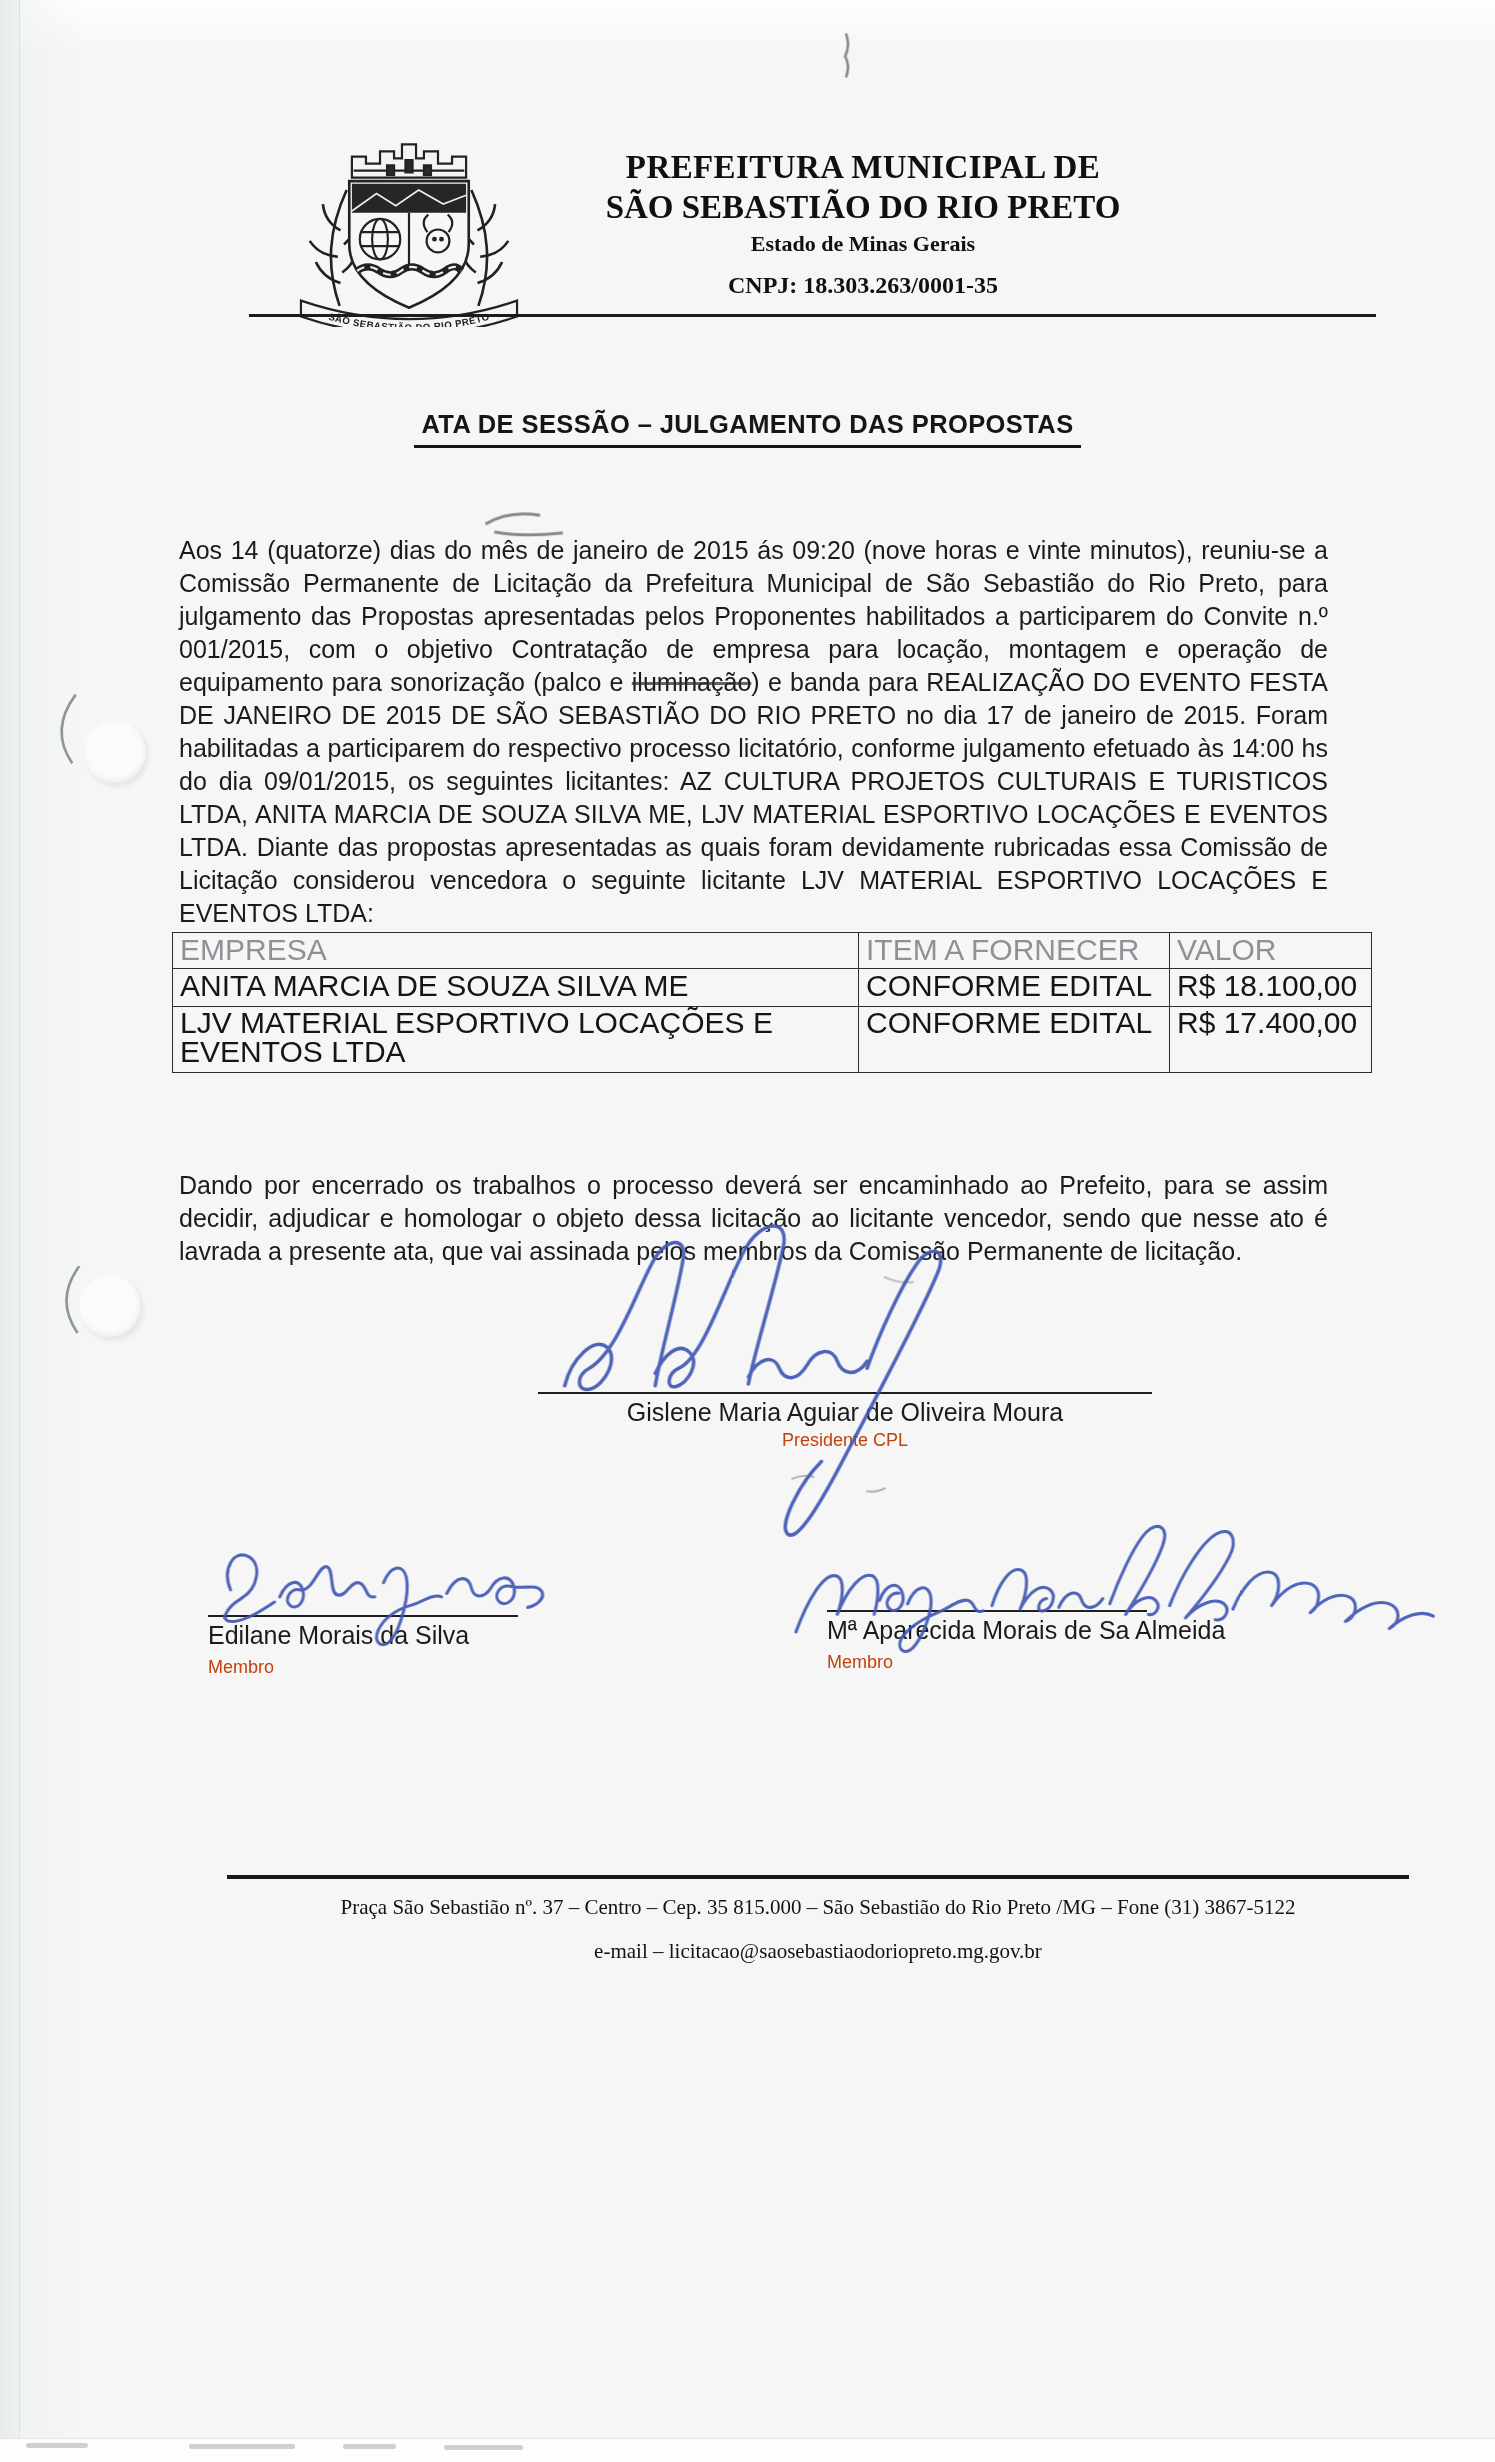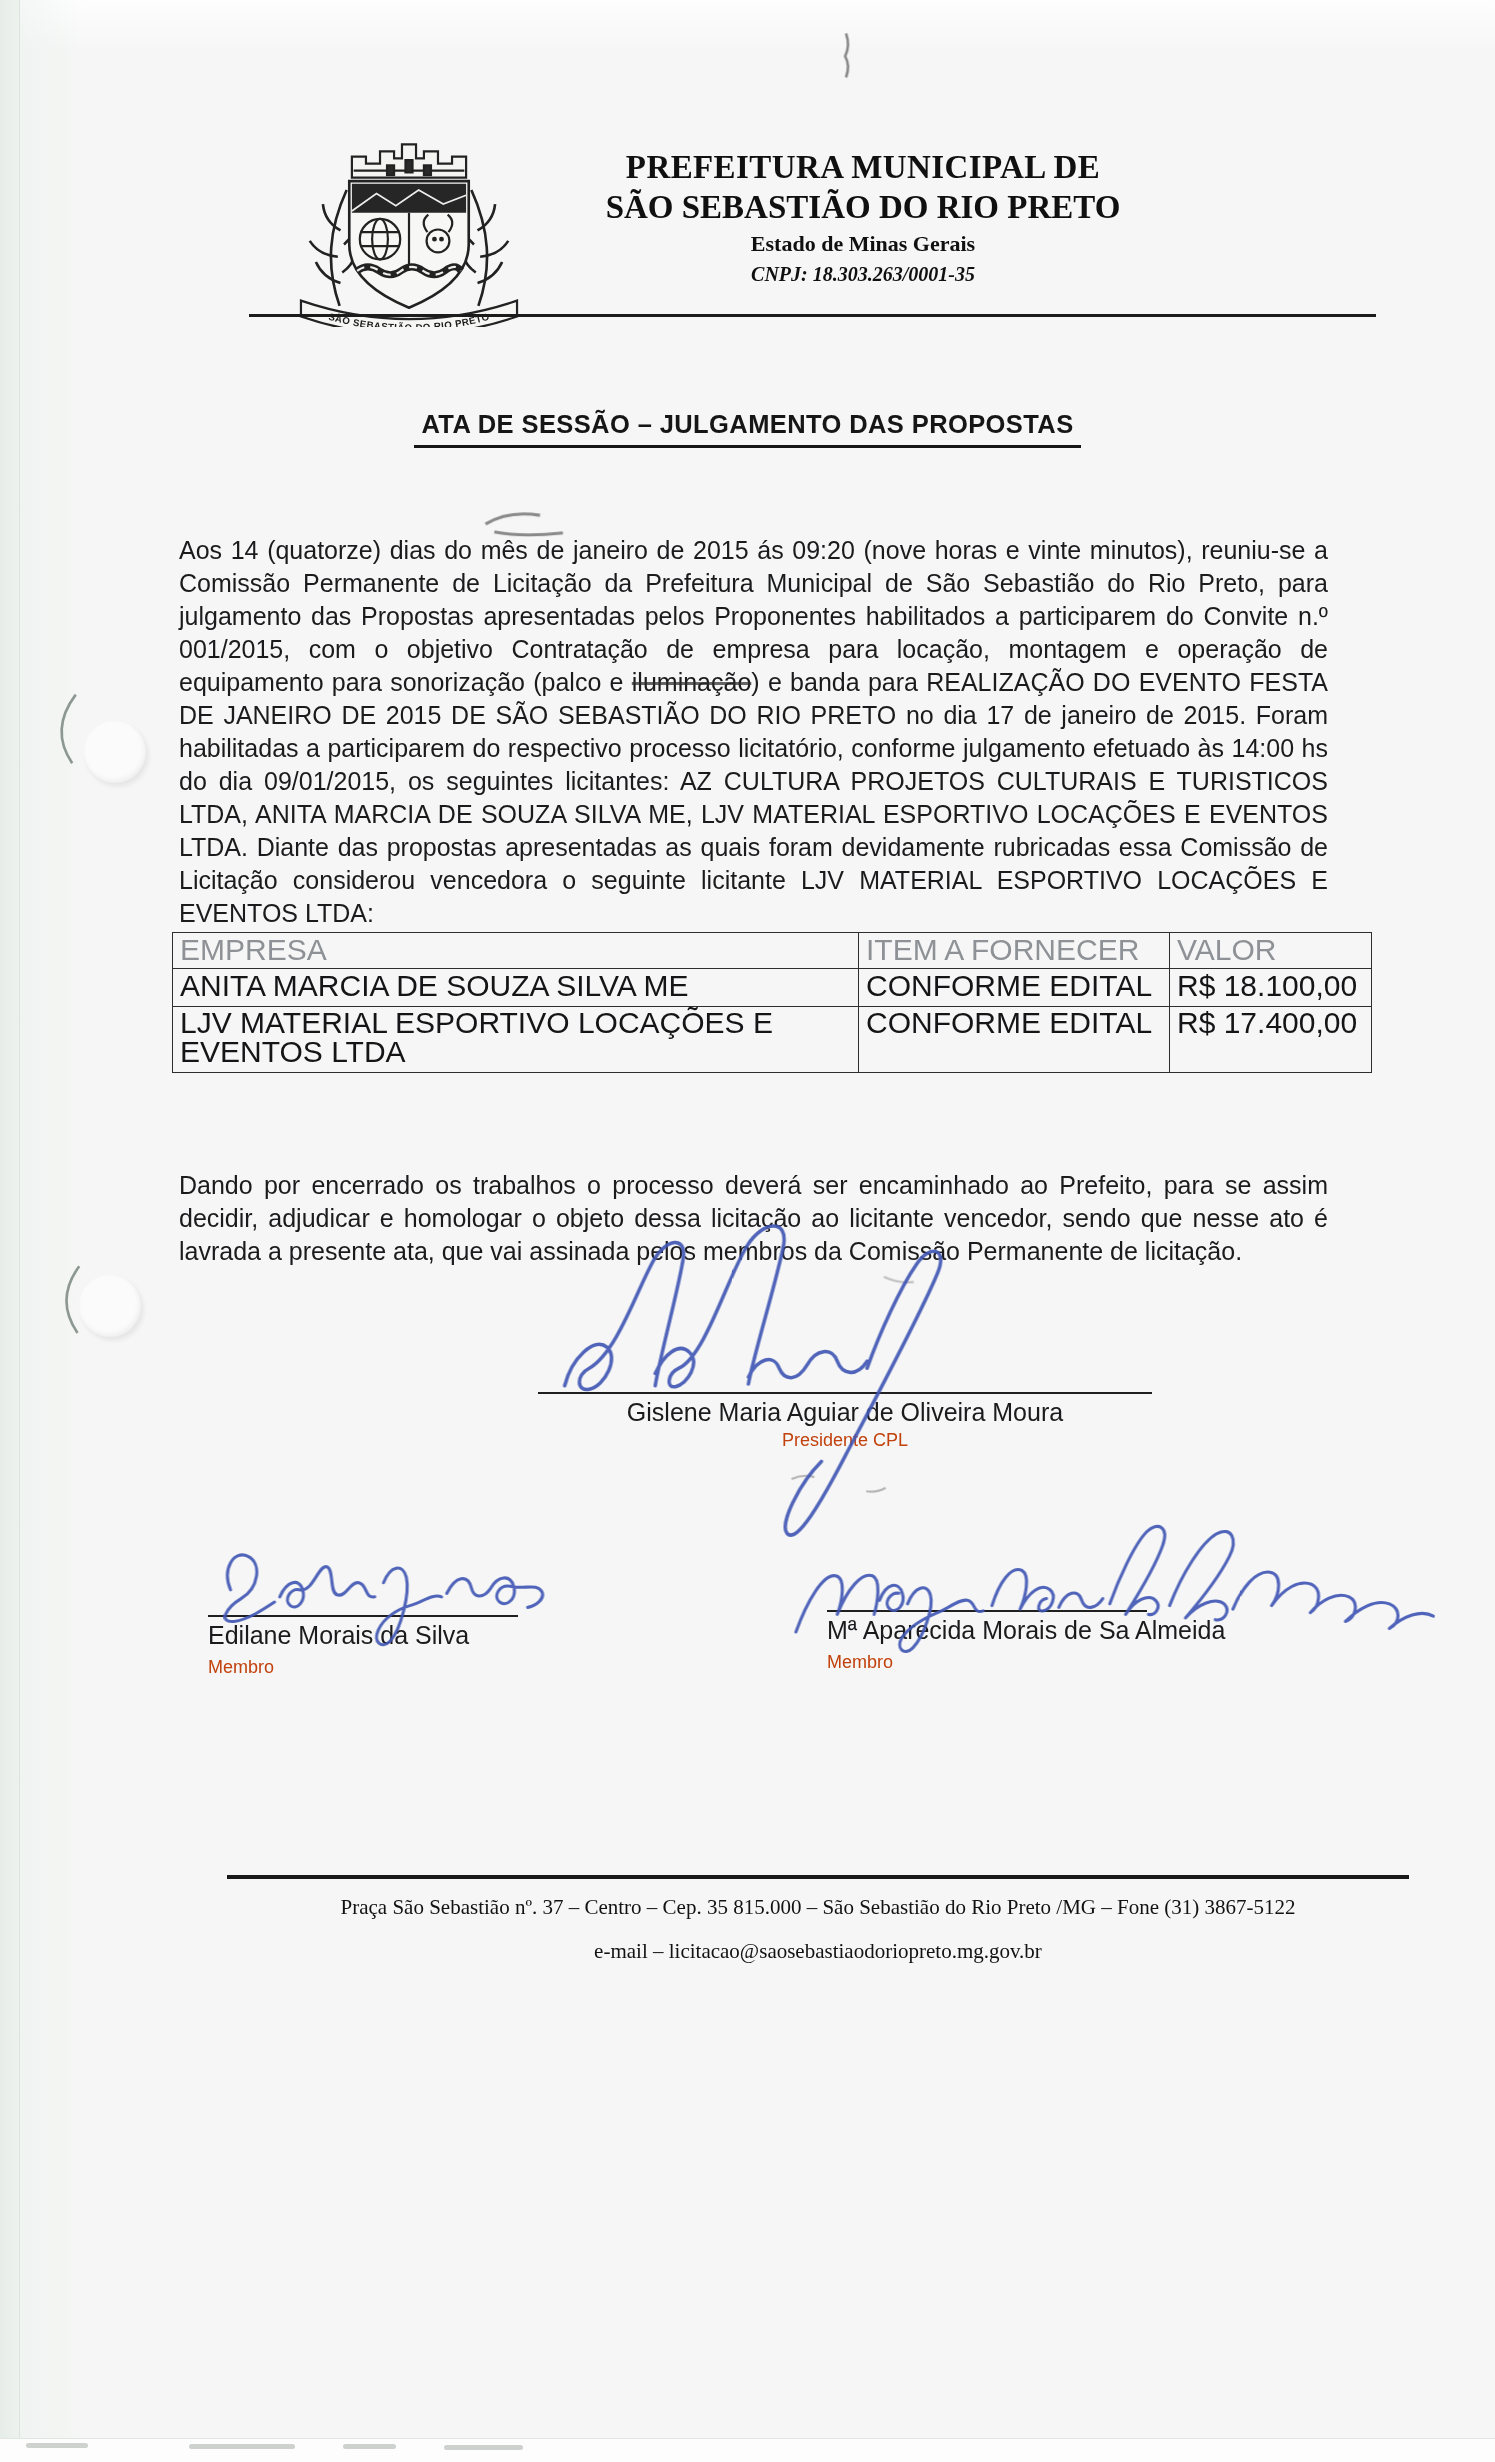--- a/index.html
+++ b/index.html
@@ -21,21 +21,21 @@
   .punch { position:absolute; width:62px; height:62px; border-radius:50%; background:#fafbfa;
            box-shadow: inset -1.8px -2.6px 5.3px rgba(0,0,0,0.05), 2.6px 3.5px 5.3px rgba(0,0,0,0.07); }
 
   
   .logo { position:absolute; left:255px; top:132px; width:308px; height:195px; }
   .hdr-text { position:absolute; left:520px; top:148px; width:686px; text-align:center;
               font-family:"Liberation Serif", serif; font-weight:bold; color:#101010; }
   .hdr-line1 { font-size:33px; letter-spacing:0.4px; line-height:39px; }
   .hdr-line2 { font-size:33px; line-height:40px; }
   .hdr-state { font-size:22px; margin-top:4.4px; line-height:26px; }
-  .hdr-cnpj  { font-size:20px; margin-top:4px; line-height:26px;font-style:italic; }
+  .hdr-cnpj  { font-size:24px; margin-top:15px; line-height:26px; }
   .hdr-rule { position:absolute; left:249px; top:314px; width:1127px; height:2.6px; background:#1c1c1c; }
 
   
   .doc-title { position:absolute; left:0; top:410px; width:1495px; text-align:center; }
   .doc-title span { display:inline-block; font-size:25.5px; font-weight:bold; letter-spacing:0.4px;
                     color:#161616; border-bottom:3.5px solid #161616; padding:0 7px 6.2px 7px; }
 
   
   .para { position:absolute; font-size:25px; line-height:33px; text-align:justify; color:#1b1b1d; }
   .para1 { left:179px; top:534px; width:1149px; }

